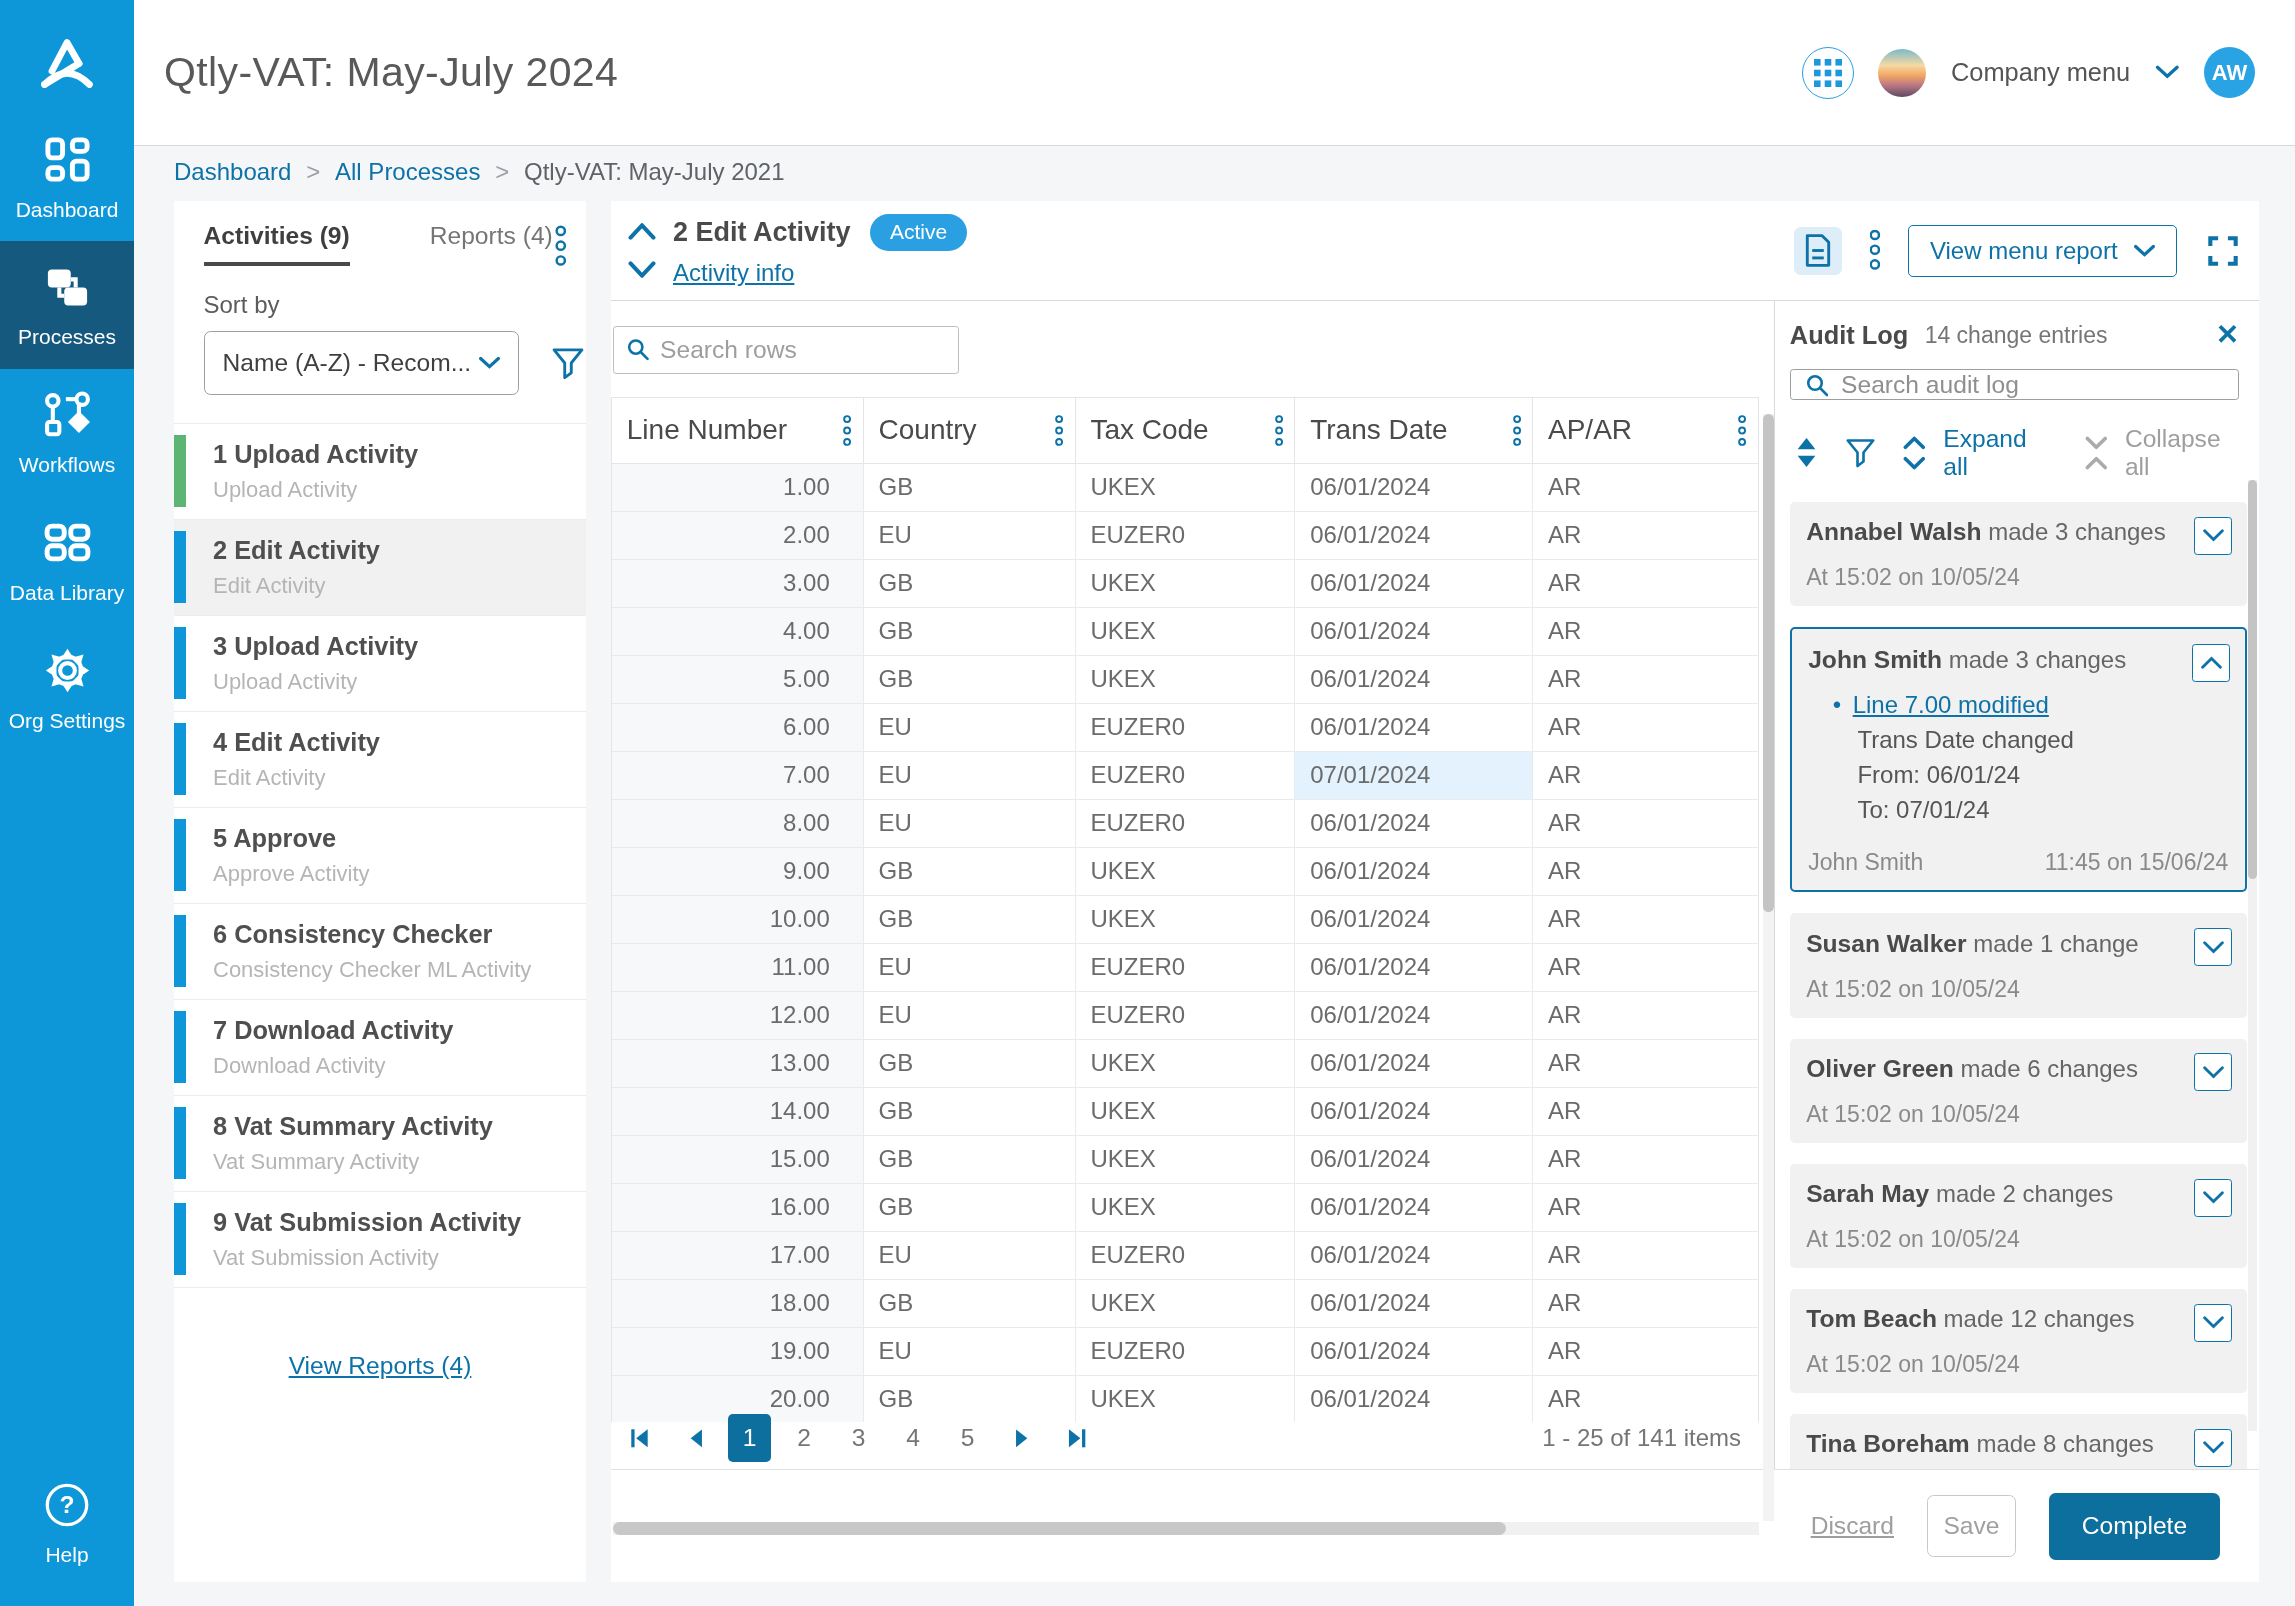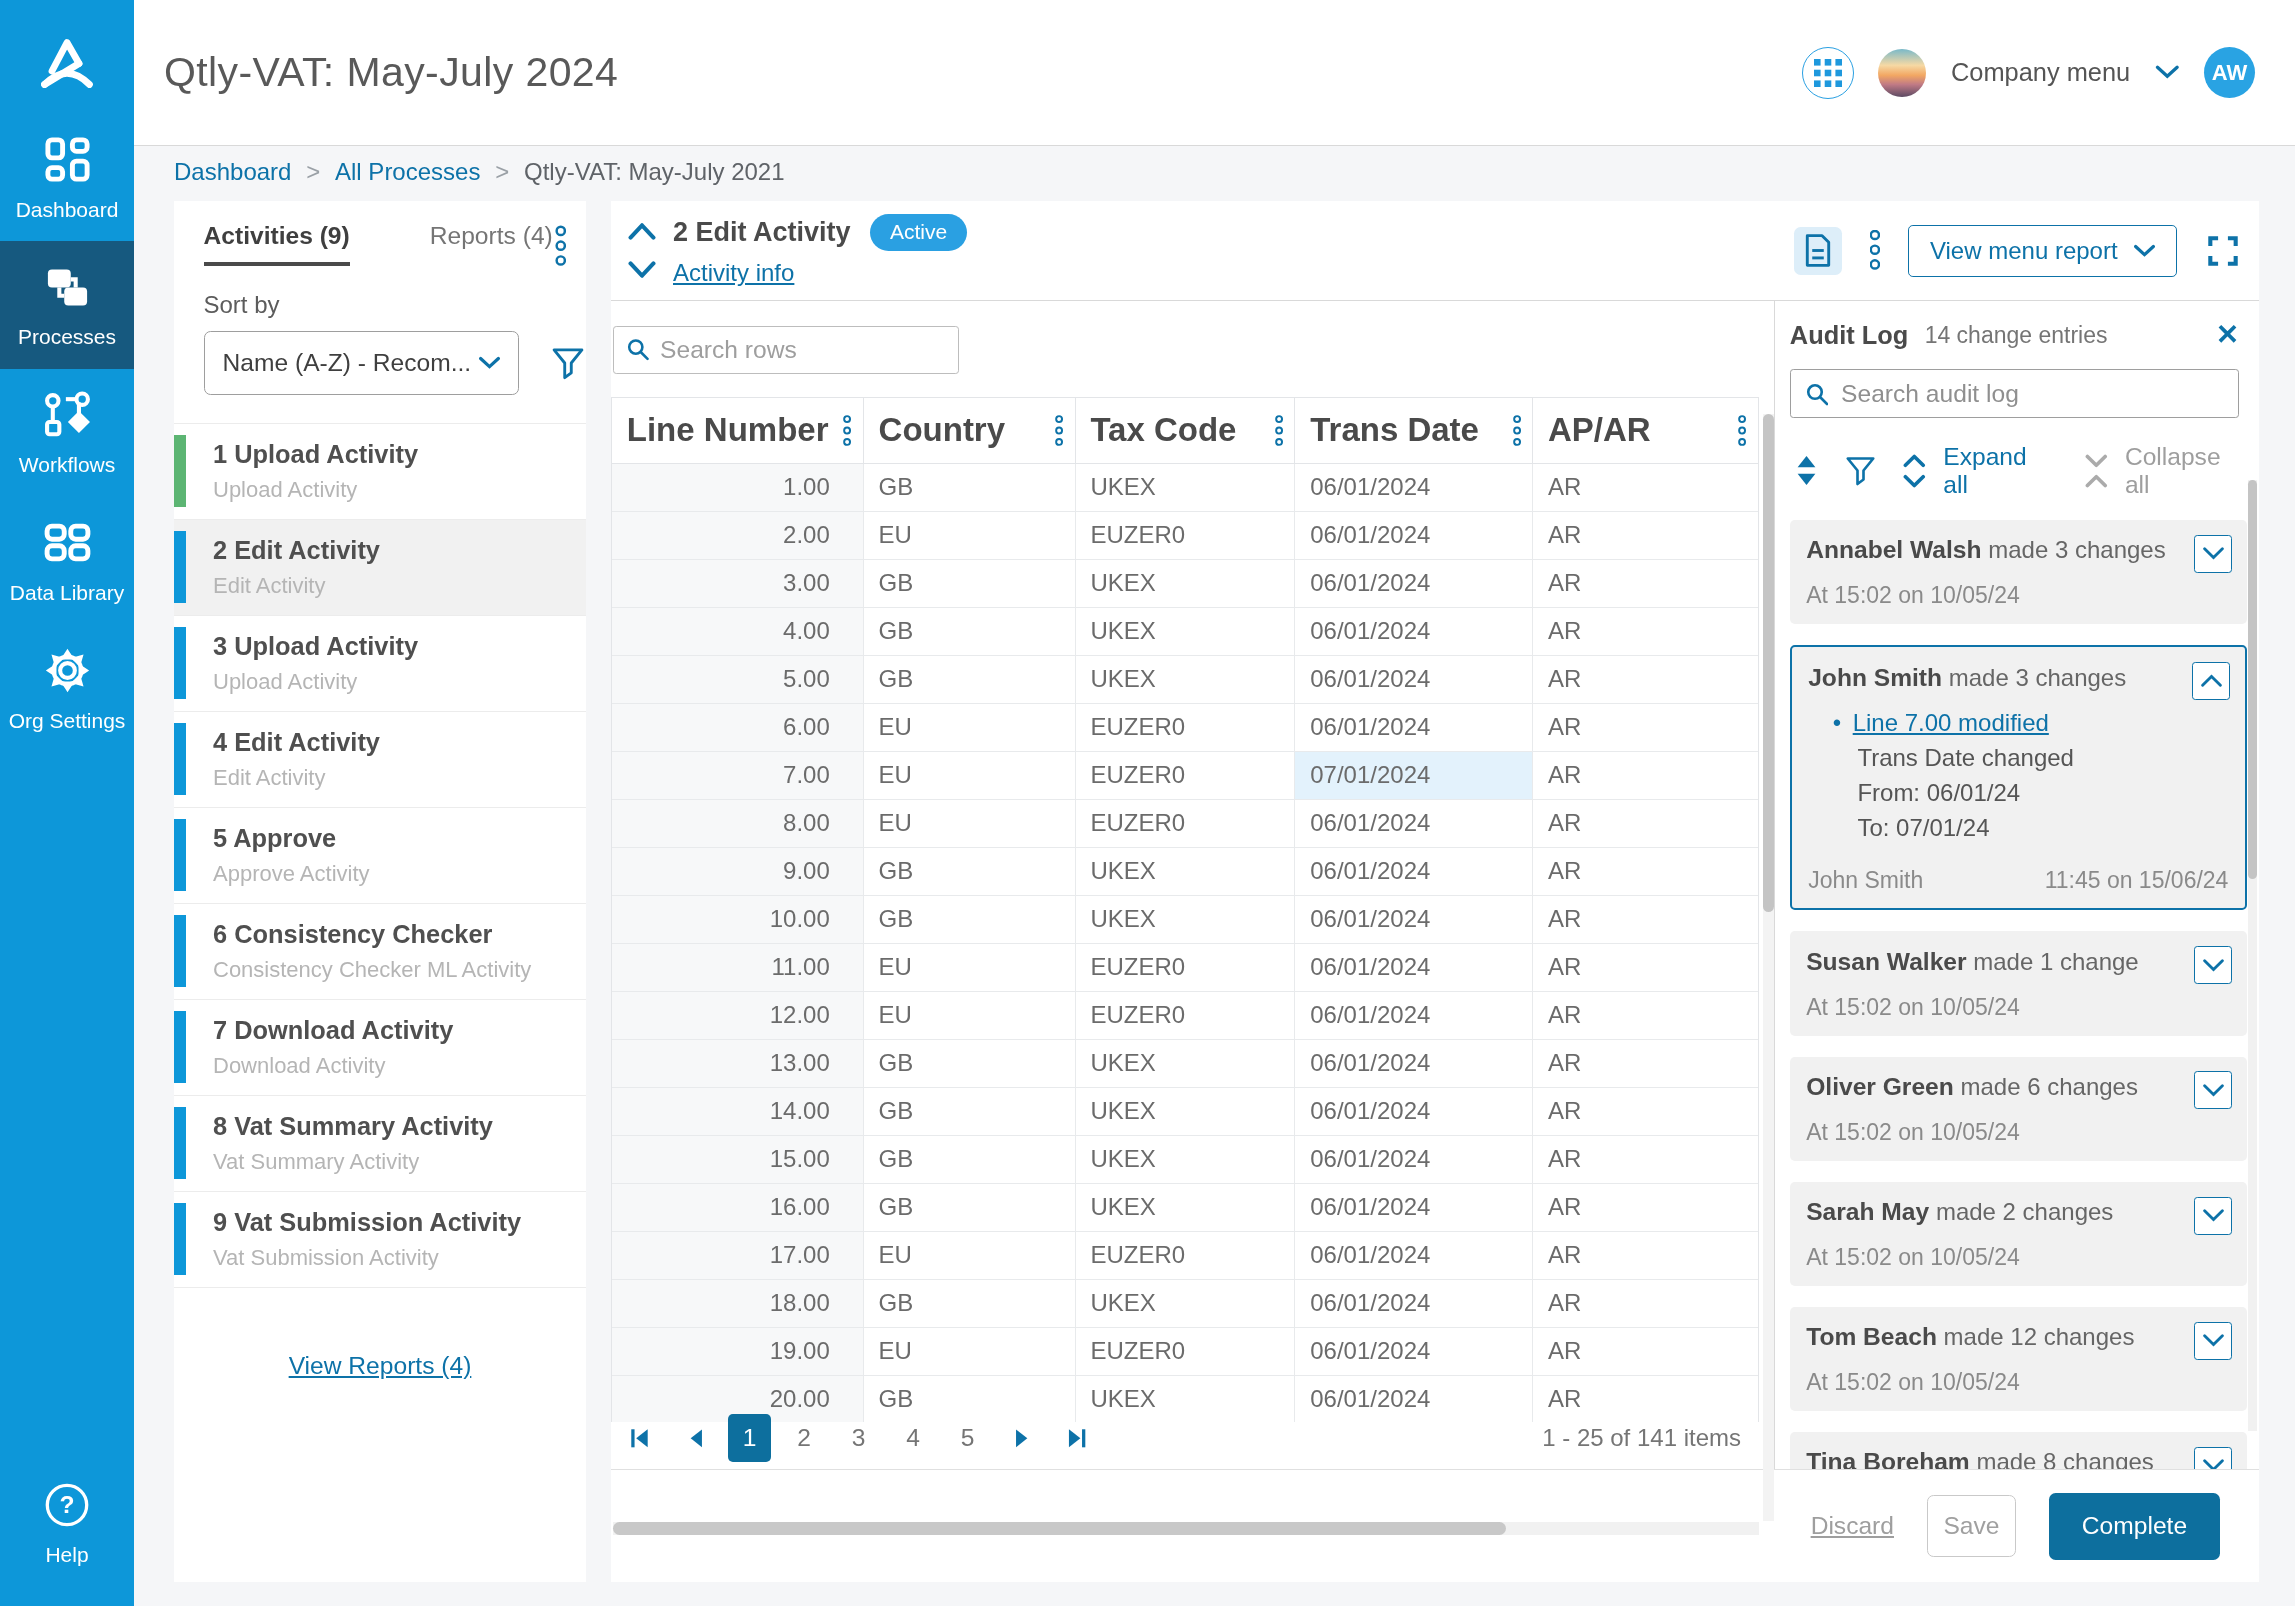--- a/index.html
+++ b/index.html
@@ -72,21 +72,21 @@
   #view-report-btn{height:52px;border:1.6px solid var(--c-accent);border-radius:4.9px;background:#fff;color:var(--c-accent);font-size:24px;display:flex;align-items:center;gap:16.4px;padding:0 21px;cursor:pointer;}
   #main-body{flex:1 1 auto;display:flex;border-top:1.6px solid #d9d9d9;min-height:0;}
 
   
   #table-zone{width:1163px;position:relative;flex:0 0 auto;}
   #search-rows{margin:24.6px 0 0 1.6px;width:346px;height:48px;border:1.6px solid #bdbdbd;border-radius:3.3px;display:flex;align-items:center;padding:0 13px;gap:11.5px;}
   #search-rows input{border:none;outline:none;font-size:24.6px;color:#444;width:100%;}
   #search-rows input::placeholder{color:#9e9e9e;}
   #grid{margin-top:23px;width:1148px;border:0.8px solid #e3e5e8;border-bottom:none;}
   .g-head{display:flex;height:66px;background:#fff;border-bottom:0.8px solid #e3e5e8;}
-  .g-hcell{display:flex;align-items:center;font-size:33px;font-weight:bold;color:#4a4a4a;padding:0 11.5px 0 14.8px;border-right:0.8px solid #e3e5e8;}
+  .g-hcell{display:flex;align-items:center;font-size:28px;font-weight:normal;color:#4a4a4a;padding:0 11.5px 0 14.8px;border-right:0.8px solid #e3e5e8;}
   .g-hcell:last-child{border-right:none;}
   .g-hcell .kebab{margin-left:auto;}
   #g-body{height:958px;overflow:hidden;}
   .g-row{display:flex;height:48px;border-bottom:0.8px solid #e8eaec;}
   .g-cell{font-size:24px;color:#6b6b6b;display:flex;align-items:center;padding:0 14.8px;border-right:0.8px solid #e8eaec;}
   .g-cell:last-child{border-right:none;text-align:center;}
   .g-cell.linecol{background:var(--c-linecol);justify-content:flex-end;padding-right:33px;}
   .g-cell.hl{background:var(--c-row-highlight);}
   #hscroll{position:absolute;left:1.6px;top:1221px;width:1146px;height:13px;background:#f1f1f1;}
   #hscroll .thumb{width:78%;height:100%;background:#c8c8c8;border-radius:6.6px;}
@@ -97,21 +97,21 @@
   .pg-num{min-width:43px;height:48px;display:flex;align-items:center;justify-content:center;font-size:24.6px;color:#757575;cursor:pointer;border-radius:4.9px;}
   .pg-num.active{background:var(--c-primary-btn);color:#fff;}
   #pager-summary{margin-left:auto;margin-right:18px;font-size:24px;color:#757575;}
 
   
   #audit-zone{flex:1 1 auto;border-left:1.6px solid #d9d9d9;position:relative;padding:19.7px 19.7px 0 14.8px;overflow:hidden;}
   #audit-head{display:flex;align-items:center;}
   #audit-title{font-size:25.4px;font-weight:bold;color:#4a4a4a;}
   #audit-count{font-size:23px;color:#757575;margin-left:16.4px;}
   #audit-close{margin-left:auto;font-size:28px;color:var(--c-accent);font-weight:bold;cursor:pointer;line-height:1;}
-  #audit-search{margin-top:19.7px;height:49px;border:1.6px solid #9e9e9e;border-radius:3.3px;display:flex;align-items:center;gap:13px;padding:0 14.8px;background:#fff;}
+  #audit-search{margin-top:19.7px;height:31px;border:1.6px solid #9e9e9e;border-radius:3.3px;display:flex;align-items:center;gap:13px;padding:0 14.8px;background:#fff;}
   #audit-search input{border:none;outline:none;font-size:24.6px;width:100%;color:#444;}
   #audit-search input::placeholder{color:#8f8f8f;}
   #audit-toolbar{display:flex;align-items:center;margin:24.6px 0 21px;gap:11.5px;}
   .tb-link{font-size:24.6px;color:var(--c-accent);margin-right:21px;cursor:pointer;}
   .tb-link.disabled{color:#9e9e9e;}
   .tb-ic{width:38px;height:38px;display:flex;align-items:center;justify-content:center;cursor:pointer;}
   #audit-list{width:457px;}
   .au-card{background:var(--c-card);border-radius:4.9px;padding:16.4px 16.4px 14.8px;margin-bottom:21px;position:relative;}
   .au-card.expanded{border:2.5px solid var(--c-accent);}
   .au-name{font-size:24.6px;font-weight:bold;color:#4a4a4a;}

